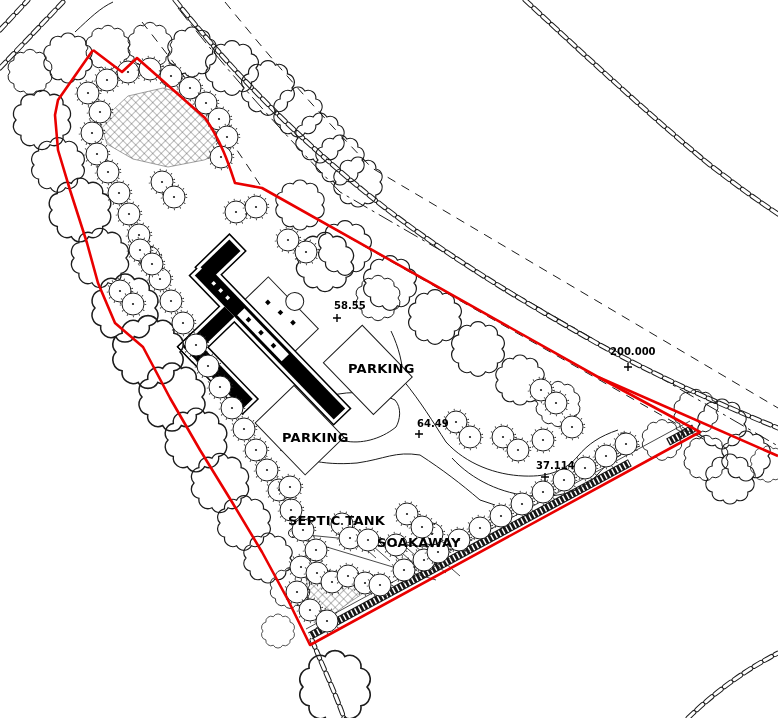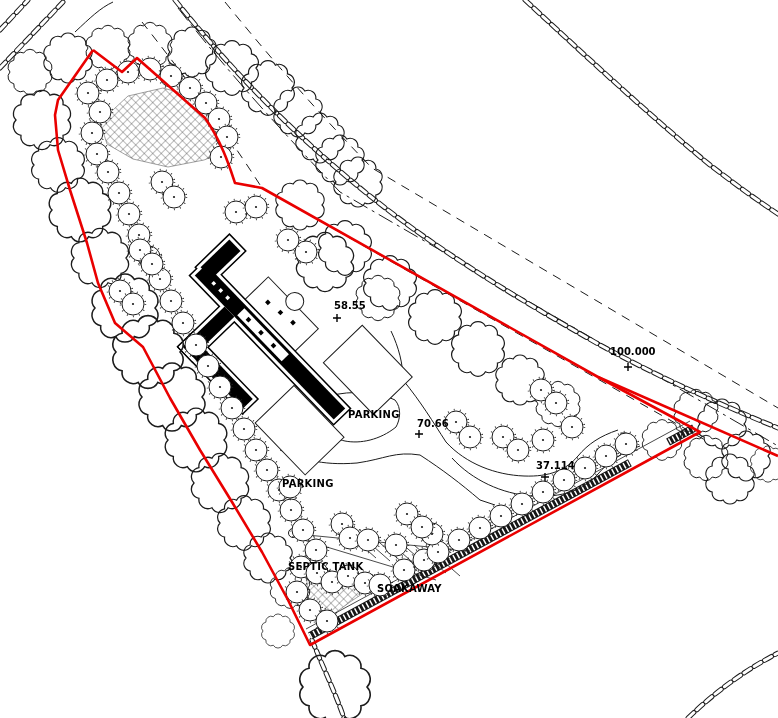--- a/index.html
+++ b/index.html
@@ -1,21 +1,21 @@
 <!DOCTYPE html>
 <html style="--red: #e90000;"><head>
 <meta charset="utf-8">
 <style>
   html,body{margin:0;padding:0;background:#ffffff;}
   #plan{position:relative;width:778px;height:718px;background:#fff;overflow:hidden;
         font-family:"DejaVu Sans","Liberation Sans",sans-serif;}
   #plan svg{position:absolute;left:0;top:0;}
   .lbl{position:absolute;color:#000;font-weight:bold;white-space:nowrap;
        letter-spacing:.25px;pointer-events:none;}
-  .lbl.big{font-size:10px;margin-top:48px;}
+  .lbl.big{font-size:13px;}
   .lbl.num{font-size:10px;letter-spacing:0;}
   
   .ln{fill:none;stroke:#1c1c1c;stroke-width:1;}
   .thin{fill:none;stroke:#1c1c1c;stroke-width:.8;}
   .dash1{stroke-dasharray:9 7;}
   .dashdot{stroke-dasharray:16 5 3 5;}
   .red{fill:none;stroke:var(--red,#e90000);stroke-width:2.6;stroke-linejoin:round;}
   .chain{fill:none;stroke:#1c1c1c;stroke-width:5;stroke-dasharray:8 4;stroke-linecap:round;}
   .chain-core{fill:none;stroke:#ffffff;stroke-width:3;stroke-dasharray:8 4;stroke-linecap:round;}
   .strip{fill:none;stroke:#161616;stroke-width:8;}
@@ -262,16 +262,16 @@
     <path d="M541 477 H549 M545 473 V481"></path>
     <path d="M624 367 H632 M628 363 V371"></path>
   </g>
 </svg>
 
 <div class="lbl big" style="left:348px;top:361px">PARKING</div>
 <div class="lbl big" style="left:282px;top:430px">PARKING</div>
 <div class="lbl big" style="left:288px;top:513px">SEPTIC TANK</div>
 <div class="lbl big" style="left:377px;top:535px">SOAKAWAY</div>
 <div class="lbl num" style="left:334px;top:300px">58.55</div>
-<div class="lbl num" style="left:417px;top:418px">70.66</div>
+<div class="lbl num" style="left:417px;top:418px">64.49</div>
 <div class="lbl num" style="left:536px;top:460px">37.114</div>
-<div class="lbl num" style="left:610px;top:346px">100.000</div>
+<div class="lbl num" style="left:610px;top:346px">200.000</div>
 </div>
 
 </body></html>

